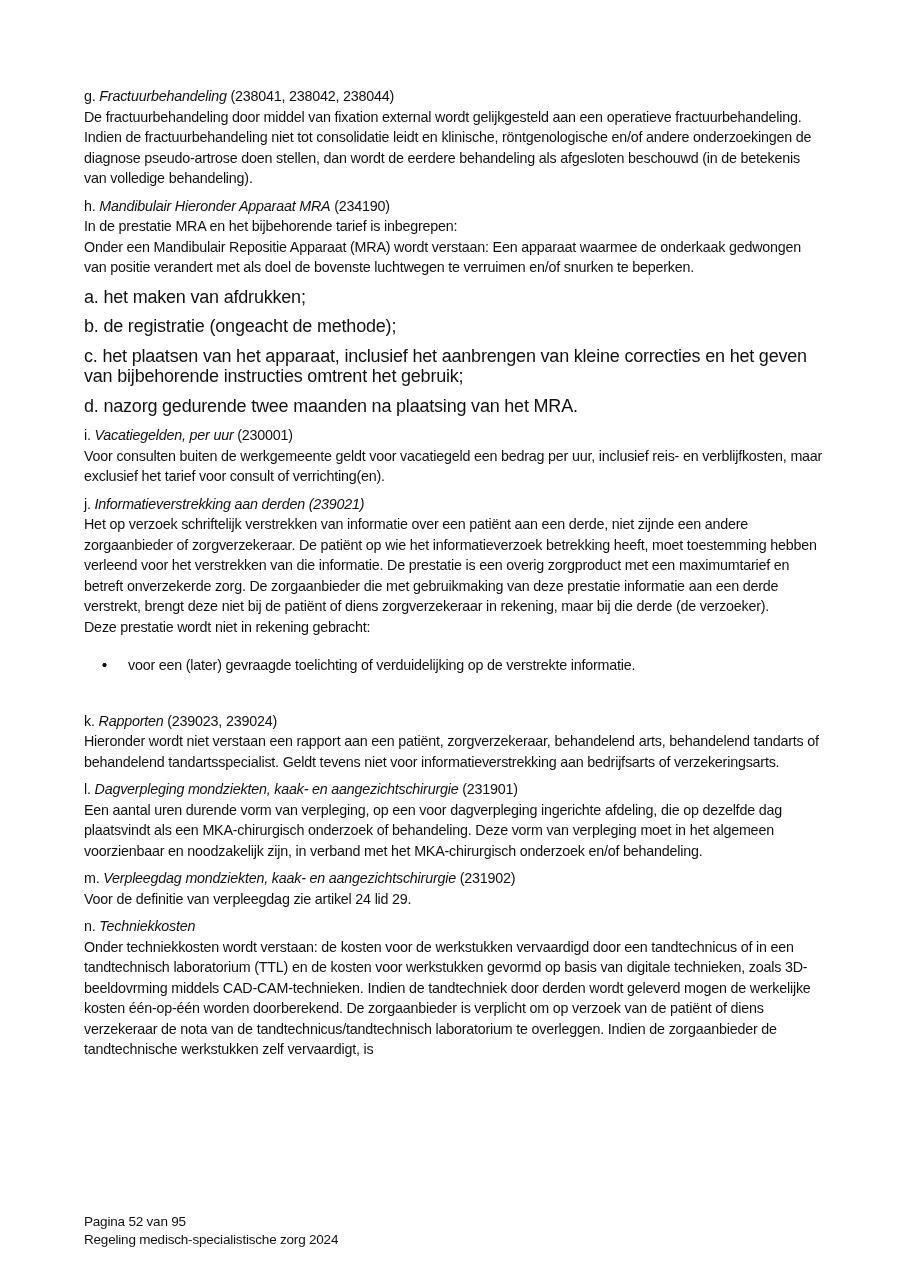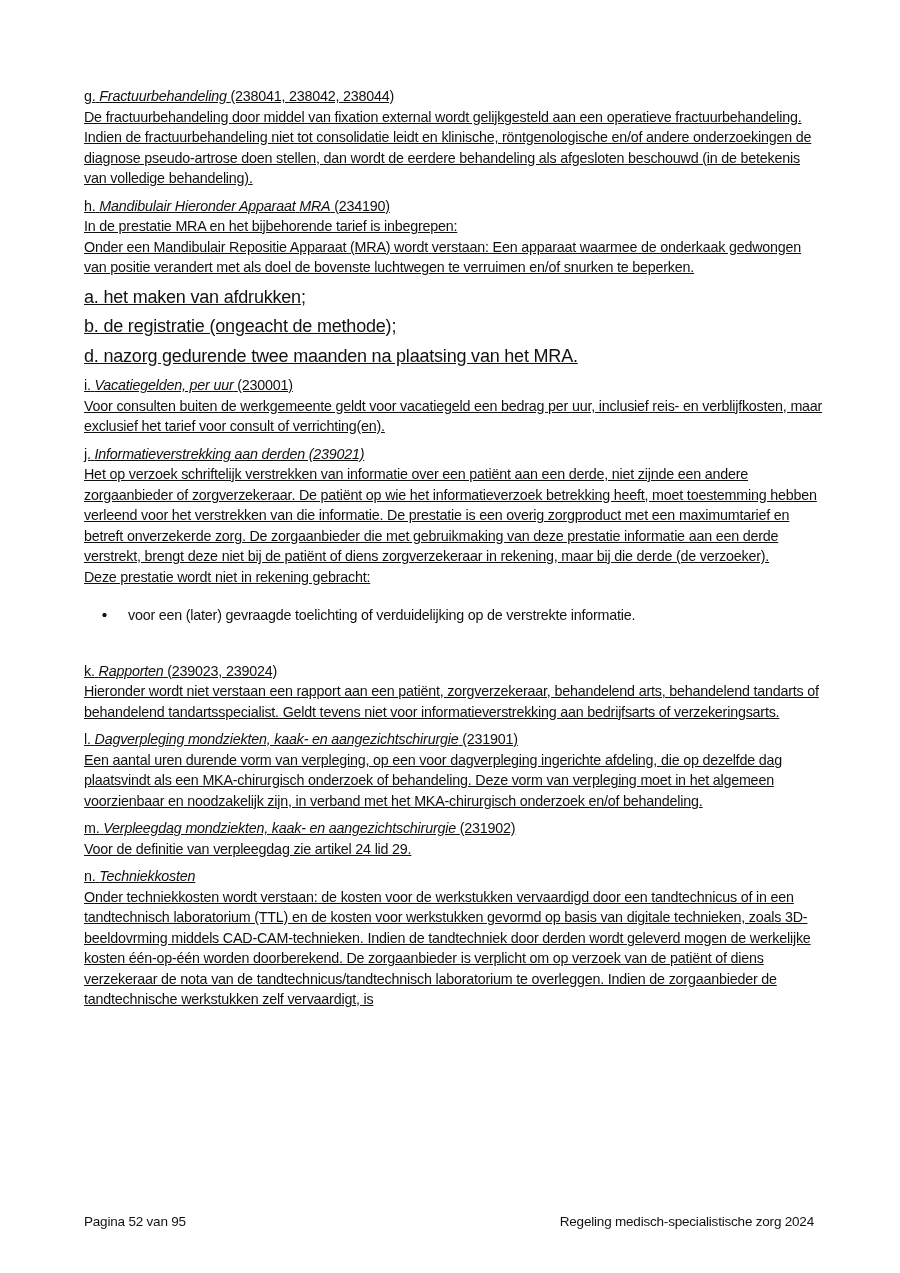--- a/index.html
+++ b/index.html
@@ -31,21 +31,20 @@
       letter-spacing: -0.2px;
     }
     .heading .title {
       font-style: italic;
     }
     p {
       margin: 0;
       font-size: 14.3px;
       line-height: 20.5px;
       letter-spacing: -0.2px;
-      text-decoration: underline;
     }
     .gap-s { height: 7px; }
     .gap-m { height: 9px; }
     .gap-l { height: 26px; }
     .list-item {
       font-size: 18px;
       line-height: 20.5px;
       letter-spacing: -0.2px;
       margin: 0 0 9px 0;
     }
@@ -70,40 +69,42 @@
     .footer {
       position: absolute;
       top: 1213px;
       left: 84px;
       width: 730px;
       font-size: 13.5px;
       line-height: 18px;
       display: flex;
       justify-content: space-between;
       letter-spacing: -0.2px;
+      flex-direction: column;
     }
   </style>
 </head>
 <body>
 
 <div class="page">
 
   <div class="section">
     <p class="heading"><span>g.</span> <span class="title">Fractuurbehandeling</span> <span>(238041, 238042, 238044)</span></p>
     <p>De fractuurbehandeling door middel van fixation external wordt gelijkgesteld aan een operatieve fractuurbehandeling. Indien de fractuurbehandeling niet tot consolidatie leidt en klinische, röntgenologische en/of andere onderzoekingen de diagnose pseudo-artrose doen stellen, dan wordt de eerdere behandeling als afgesloten beschouwd (in de betekenis van volledige behandeling).</p>
   </div>
   <div class="gap-s"></div>
 
   <div class="section">
     <p class="heading"><span>h.</span> <span class="title">Mandibulair Hieronder Apparaat</span> <span class="title">MRA</span> <span>(234190)</span></p>
     <p>In de prestatie MRA en het bijbehorende tarief is inbegrepen:</p>
     <p>Onder een Mandibulair Repositie Apparaat (MRA) wordt verstaan: Een apparaat waarmee de onderkaak gedwongen van positie verandert met als doel de bovenste luchtwegen te verruimen en/of snurken te beperken.</p>
     <div class="gap-m"></div>
     <p class="list-item">a. het maken van afdrukken;</p>
     <p class="list-item">b. de registratie (ongeacht de methode);</p>
+    <p class="list-item">c. het plaatsen van het apparaat, inclusief het aanbrengen van kleine correcties en het geven van bijbehorende instructies omtrent het gebruik;</p>
     <p class="list-item">d. nazorg gedurende twee maanden na plaatsing van het MRA.</p>
   </div>
 
   <div class="section">
     <p class="heading"><span>i.</span> <span class="title">Vacatiegelden, per uur</span> <span>(230001)</span></p>
     <p>Voor consulten buiten de werkgemeente geldt voor vacatiegeld een bedrag per uur, inclusief reis- en verblijfkosten, maar exclusief het tarief voor consult of verrichting(en).</p>
   </div>
   <div class="gap-s"></div>
 
   <div class="section">

